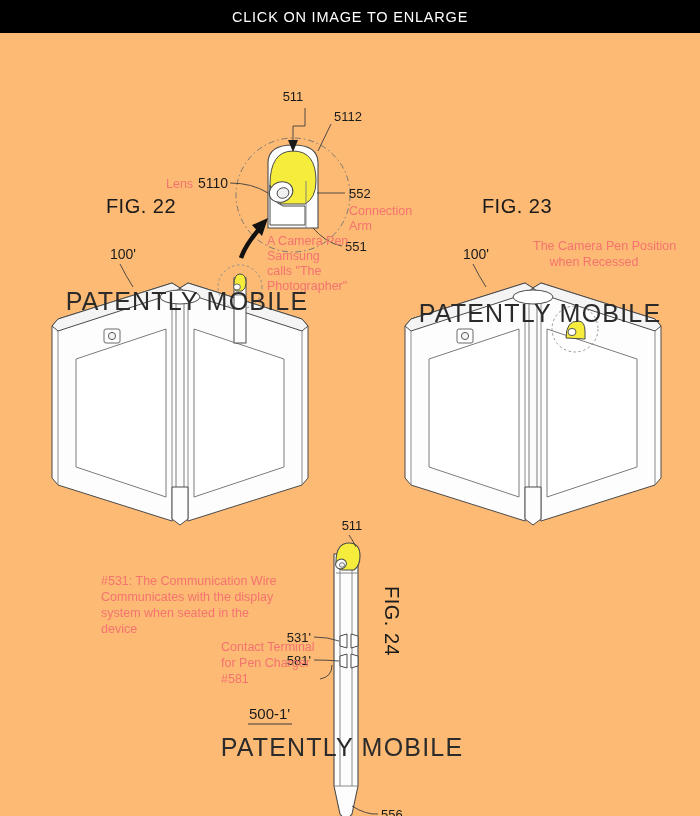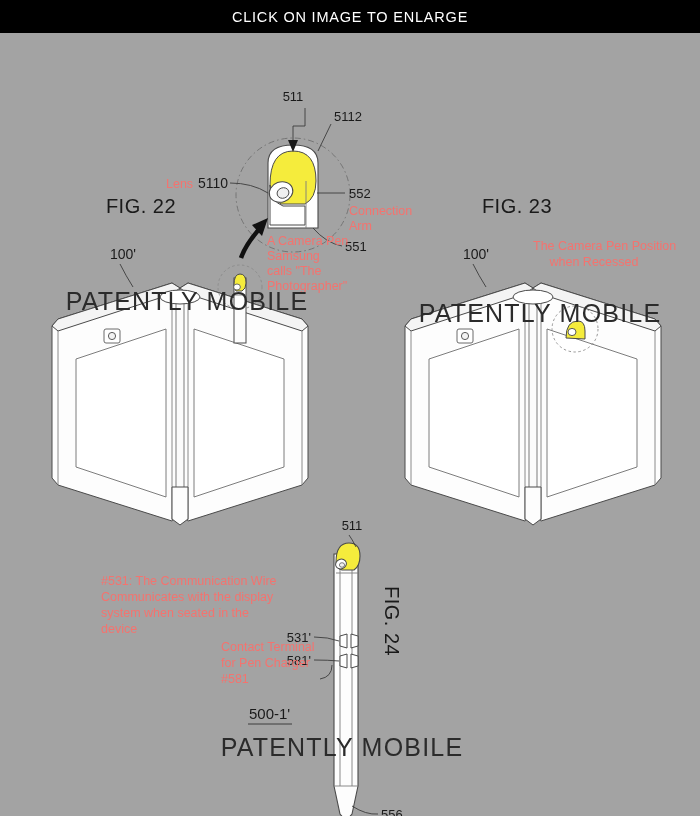--- a/index.html
+++ b/index.html
@@ -7,21 +7,21 @@
     padding: 0;
     background: #ffffff;
   }
   body {
     font-family: "Liberation Sans", sans-serif;
   }
   #page {
     position: relative;
     width: 700px;
     height: 816px;
-    background: #a3a3a3;
+    background: #fdba74;
     overflow: hidden;
   }
   #banner {
     position: absolute;
     left: 0; top: 0;
     width: 700px;
     height: 33px;
     background: #000000;
     color: #ffffff;
     display: flex;

